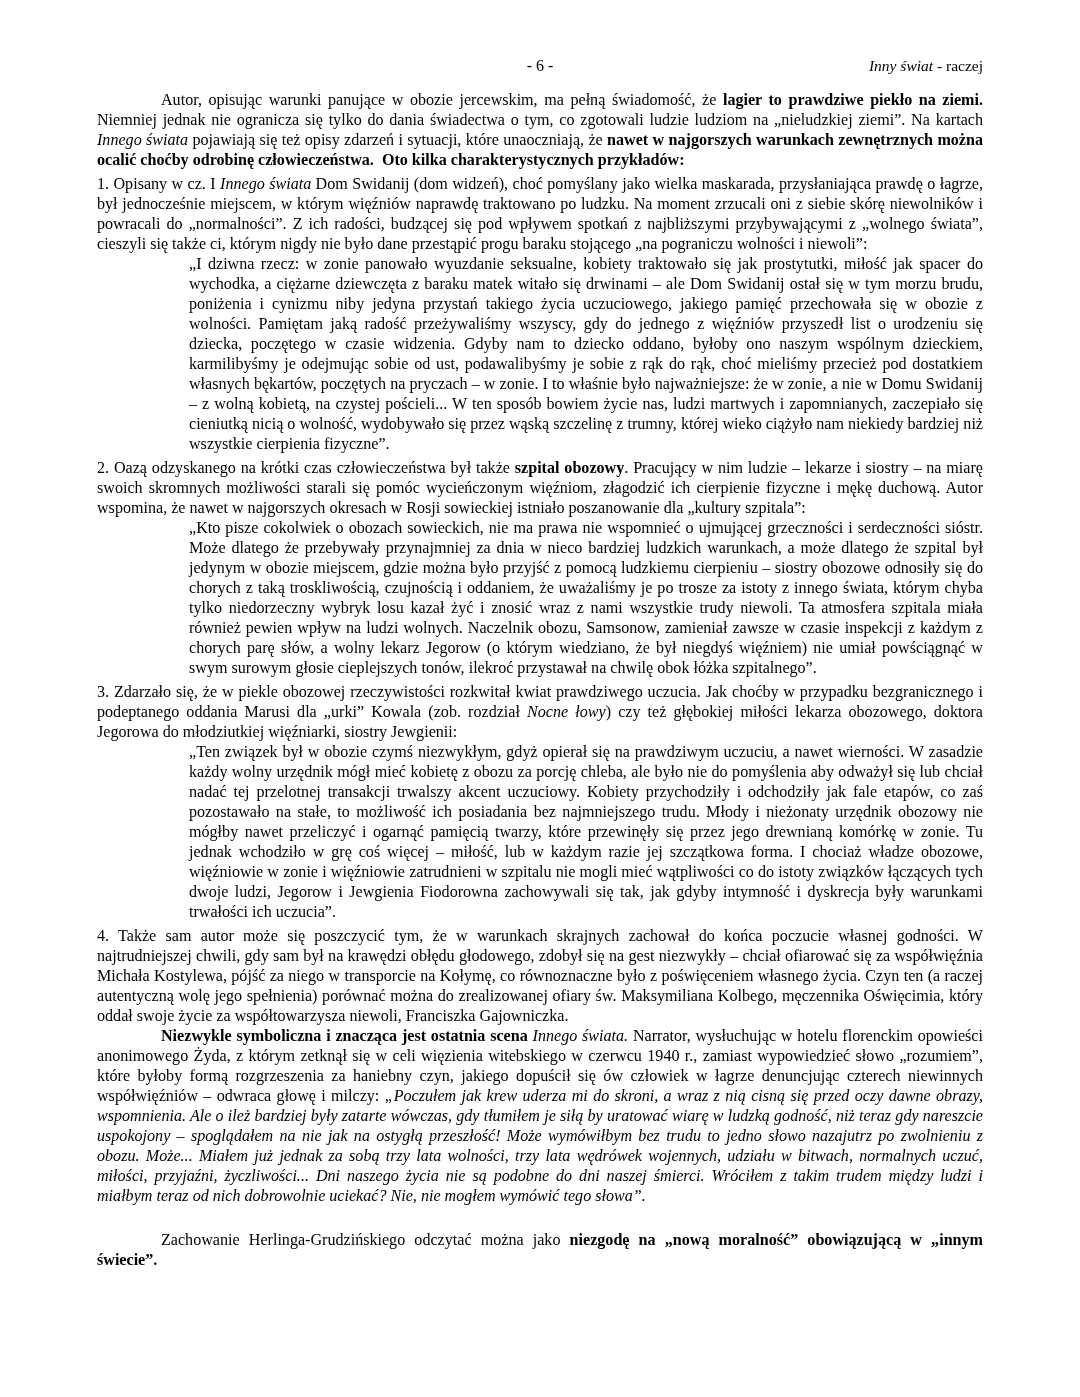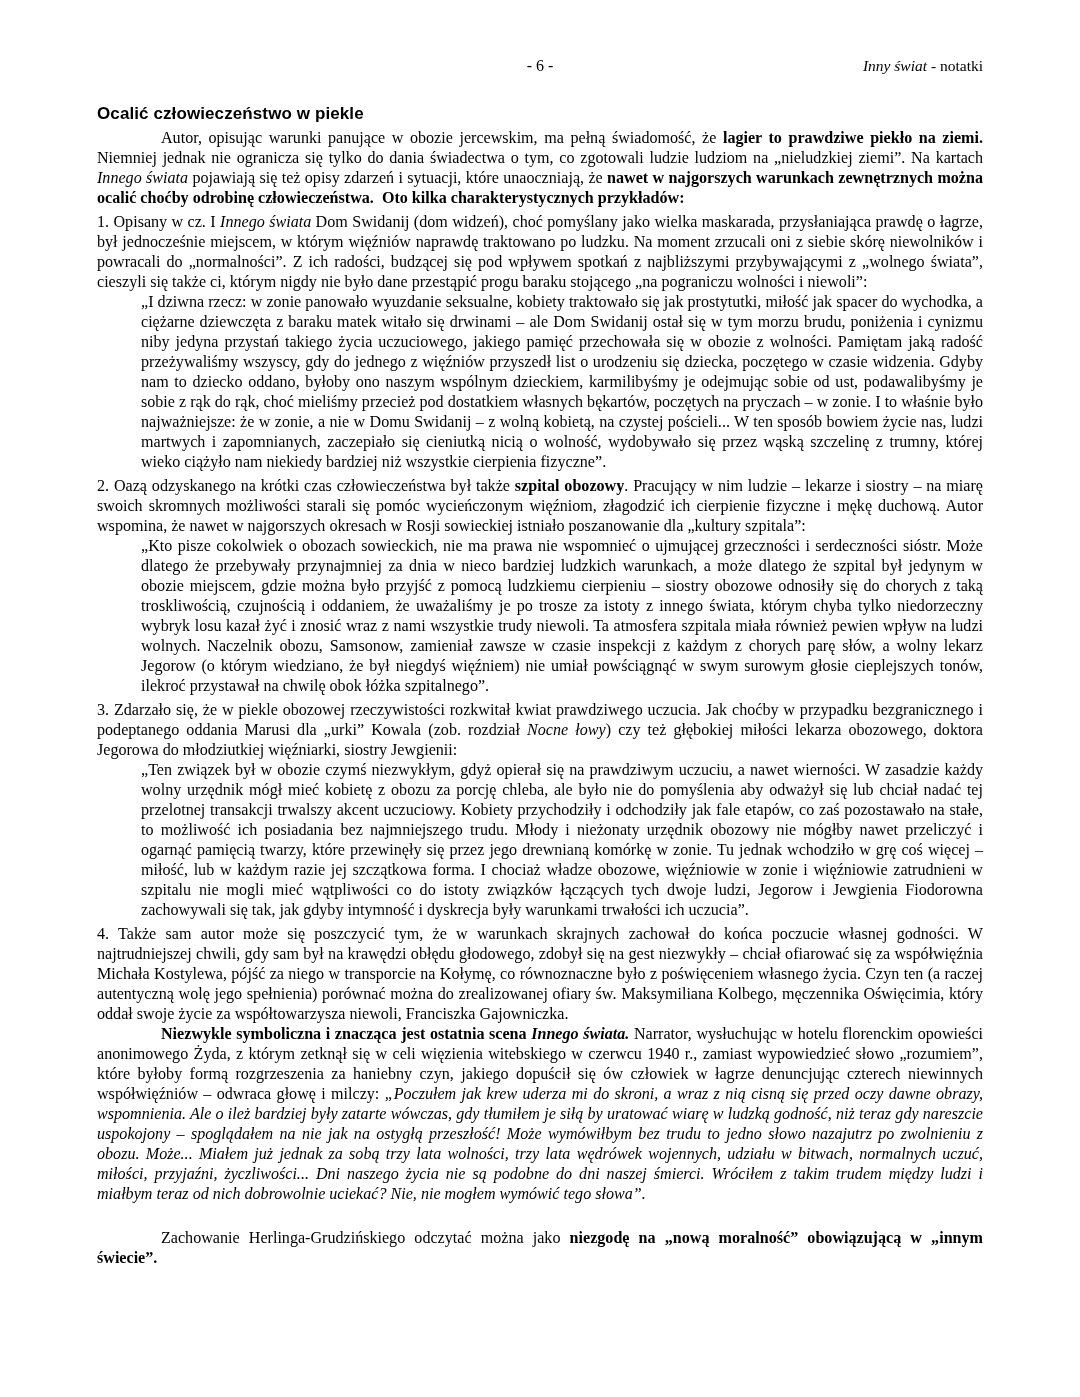--- a/index.html
+++ b/index.html
@@ -64,47 +64,46 @@
   .intro {
     text-indent: 64px;
   }
 
   .item {
     margin-top: 4px;
   }
 
   .quote {
     margin-top: 0px;
-    margin-left: 44px;
+    margin-left: 92px;
     text-indent: 0;
     text-align: justify;
   }
 
   .para-indent { text-indent: 64px; }
 
   .italic { font-style: italic; }
   .bold { font-weight: bold; }
-  .b-i { font-weight: bold; font-style: italic; margin-top: 16px; }
+  .b-i { font-weight: normal; font-style: italic; margin-top: 16px; }
 
   .closing { margin-top: 24px; }
 
   
   span[data-bind] { white-space: pre-wrap; }
 </style>
 </head>
 <body>
 
 <div class="page">
 
   <div class="running-head">
     <div class="page-number" data-bind="header.page_number">- 6 -</div>
-    <div class="head-right"><span class="work-title" data-bind="header.work_title">Inny świat</span><span data-bind="header.doc_kind"> - notatki</span></div>
+    <div class="head-right"><span class="work-title" data-bind="header.work_title">Inny świat</span><span data-bind="header.doc_kind"> - raczej</span></div>
   </div>
 
-  <h1 class="section-title" data-bind="section.title">Ocalić człowieczeństwo w piekle</h1>
 
   <p class="intro"><span data-bind="intro.part1">Autor, opisując warunki panujące w obozie jercewskim, ma pełną świadomość, że </span><span class="bold" data-bind="intro.bold1">lagier to prawdziwe piekło na ziemi.</span><span data-bind="intro.part2"> Niemniej jednak nie ogranicza się tylko do dania świadectwa o tym, co zgotowali ludzie ludziom na „nieludzkiej ziemi”. Na kartach </span><span class="italic" data-bind="intro.italic1">Innego świata</span><span data-bind="intro.part3"> pojawiają się też opisy zdarzeń i sytuacji, które unaoczniają, że </span><span class="bold" data-bind="intro.bold2">nawet w najgorszych warunkach zewnętrznych można ocalić choćby odrobinę człowieczeństwa.</span><span class="bold" data-bind="intro.bold3">  Oto kilka charakterystycznych przykładów:</span></p>
 
   <p class="item"><span data-bind="items.0.number">1. </span><span data-bind="items.0.lead_part1">Opisany w cz. I </span><span class="italic" data-bind="items.0.lead_italic">Innego świata</span><span data-bind="items.0.lead_part2"> Dom Swidanij (dom widzeń), choć pomyślany jako wielka maskarada, przysłaniająca prawdę o łagrze, był jednocześnie miejscem, w którym więźniów naprawdę traktowano po ludzku. Na moment zrzucali oni z siebie skórę niewolników i powracali do „normalności”. Z ich radości, budzącej się pod wpływem spotkań z najbliższymi przybywającymi z „wolnego świata”, cieszyli się także ci, którym nigdy nie było dane przestąpić progu baraku stojącego „na pograniczu wolności i niewoli”:</span></p>
   <p class="quote" data-bind="items.0.quote">„I dziwna rzecz: w zonie panowało wyuzdanie seksualne, kobiety traktowało się jak prostytutki, miłość jak spacer do wychodka, a ciężarne dziewczęta z baraku matek witało się drwinami – ale Dom Swidanij ostał się w tym morzu brudu, poniżenia i cynizmu niby jedyna przystań takiego życia uczuciowego, jakiego pamięć przechowała się w obozie z wolności. Pamiętam jaką radość przeżywaliśmy wszyscy, gdy do jednego z więźniów przyszedł list o urodzeniu się dziecka, poczętego w czasie widzenia. Gdyby nam to dziecko oddano, byłoby ono naszym wspólnym dzieckiem, karmilibyśmy je odejmując sobie od ust, podawalibyśmy je sobie z rąk do rąk, choć mieliśmy przecież pod dostatkiem własnych bękartów, poczętych na pryczach – w zonie. I to właśnie było najważniejsze: że w zonie, a nie w Domu Swidanij – z wolną kobietą, na czystej pościeli... W ten sposób bowiem życie nas, ludzi martwych i zapomnianych, zaczepiało się cieniutką nicią o wolność, wydobywało się przez wąską szczelinę z trumny, której wieko ciążyło nam niekiedy bardziej niż wszystkie cierpienia fizyczne”.</p>
 
   <p class="item"><span data-bind="items.1.number">2. </span><span data-bind="items.1.lead_part1">Oazą odzyskanego na krótki czas człowieczeństwa był także </span><span class="bold" data-bind="items.1.lead_bold">szpital obozowy</span><span data-bind="items.1.lead_part2">. Pracujący w nim ludzie – lekarze i siostry – na miarę swoich skromnych możliwości starali się pomóc wycieńczonym więźniom, złagodzić ich cierpienie fizyczne i mękę duchową. Autor wspomina, że nawet w najgorszych okresach w Rosji sowieckiej istniało poszanowanie dla „kultury szpitala”:</span></p>
   <p class="quote" data-bind="items.1.quote">„Kto pisze cokolwiek o obozach sowieckich, nie ma prawa nie wspomnieć o ujmującej grzeczności i serdeczności sióstr. Może dlatego że przebywały przynajmniej za dnia w nieco bardziej ludzkich warunkach, a może dlatego że szpital był jedynym w obozie miejscem, gdzie można było przyjść z pomocą ludzkiemu cierpieniu – siostry obozowe odnosiły się do chorych z taką troskliwością, czujnością i oddaniem, że uważaliśmy je po trosze za istoty z innego świata, którym chyba tylko niedorzeczny wybryk losu kazał żyć i znosić wraz z nami wszystkie trudy niewoli. Ta atmosfera szpitala miała również pewien wpływ na ludzi wolnych. Naczelnik obozu, Samsonow, zamieniał zawsze w czasie inspekcji z każdym z chorych parę słów, a wolny lekarz Jegorow (o którym wiedziano, że był niegdyś więźniem) nie umiał powściągnąć w swym surowym głosie cieplejszych tonów, ilekroć przystawał na chwilę obok łóżka szpitalnego”.</p>
 
   <p class="item"><span data-bind="items.2.number">3. </span><span data-bind="items.2.lead_part1">Zdarzało się, że w piekle obozowej rzeczywistości rozkwitał kwiat prawdziwego uczucia. Jak choćby w przypadku bezgranicznego i podeptanego oddania Marusi dla „urki” Kowala (zob. rozdział </span><span class="italic" data-bind="items.2.lead_italic">Nocne łowy</span><span data-bind="items.2.lead_part2">) czy też głębokiej miłości lekarza obozowego, doktora Jegorowa do młodziutkiej więźniarki, siostry Jewgienii:</span></p>

